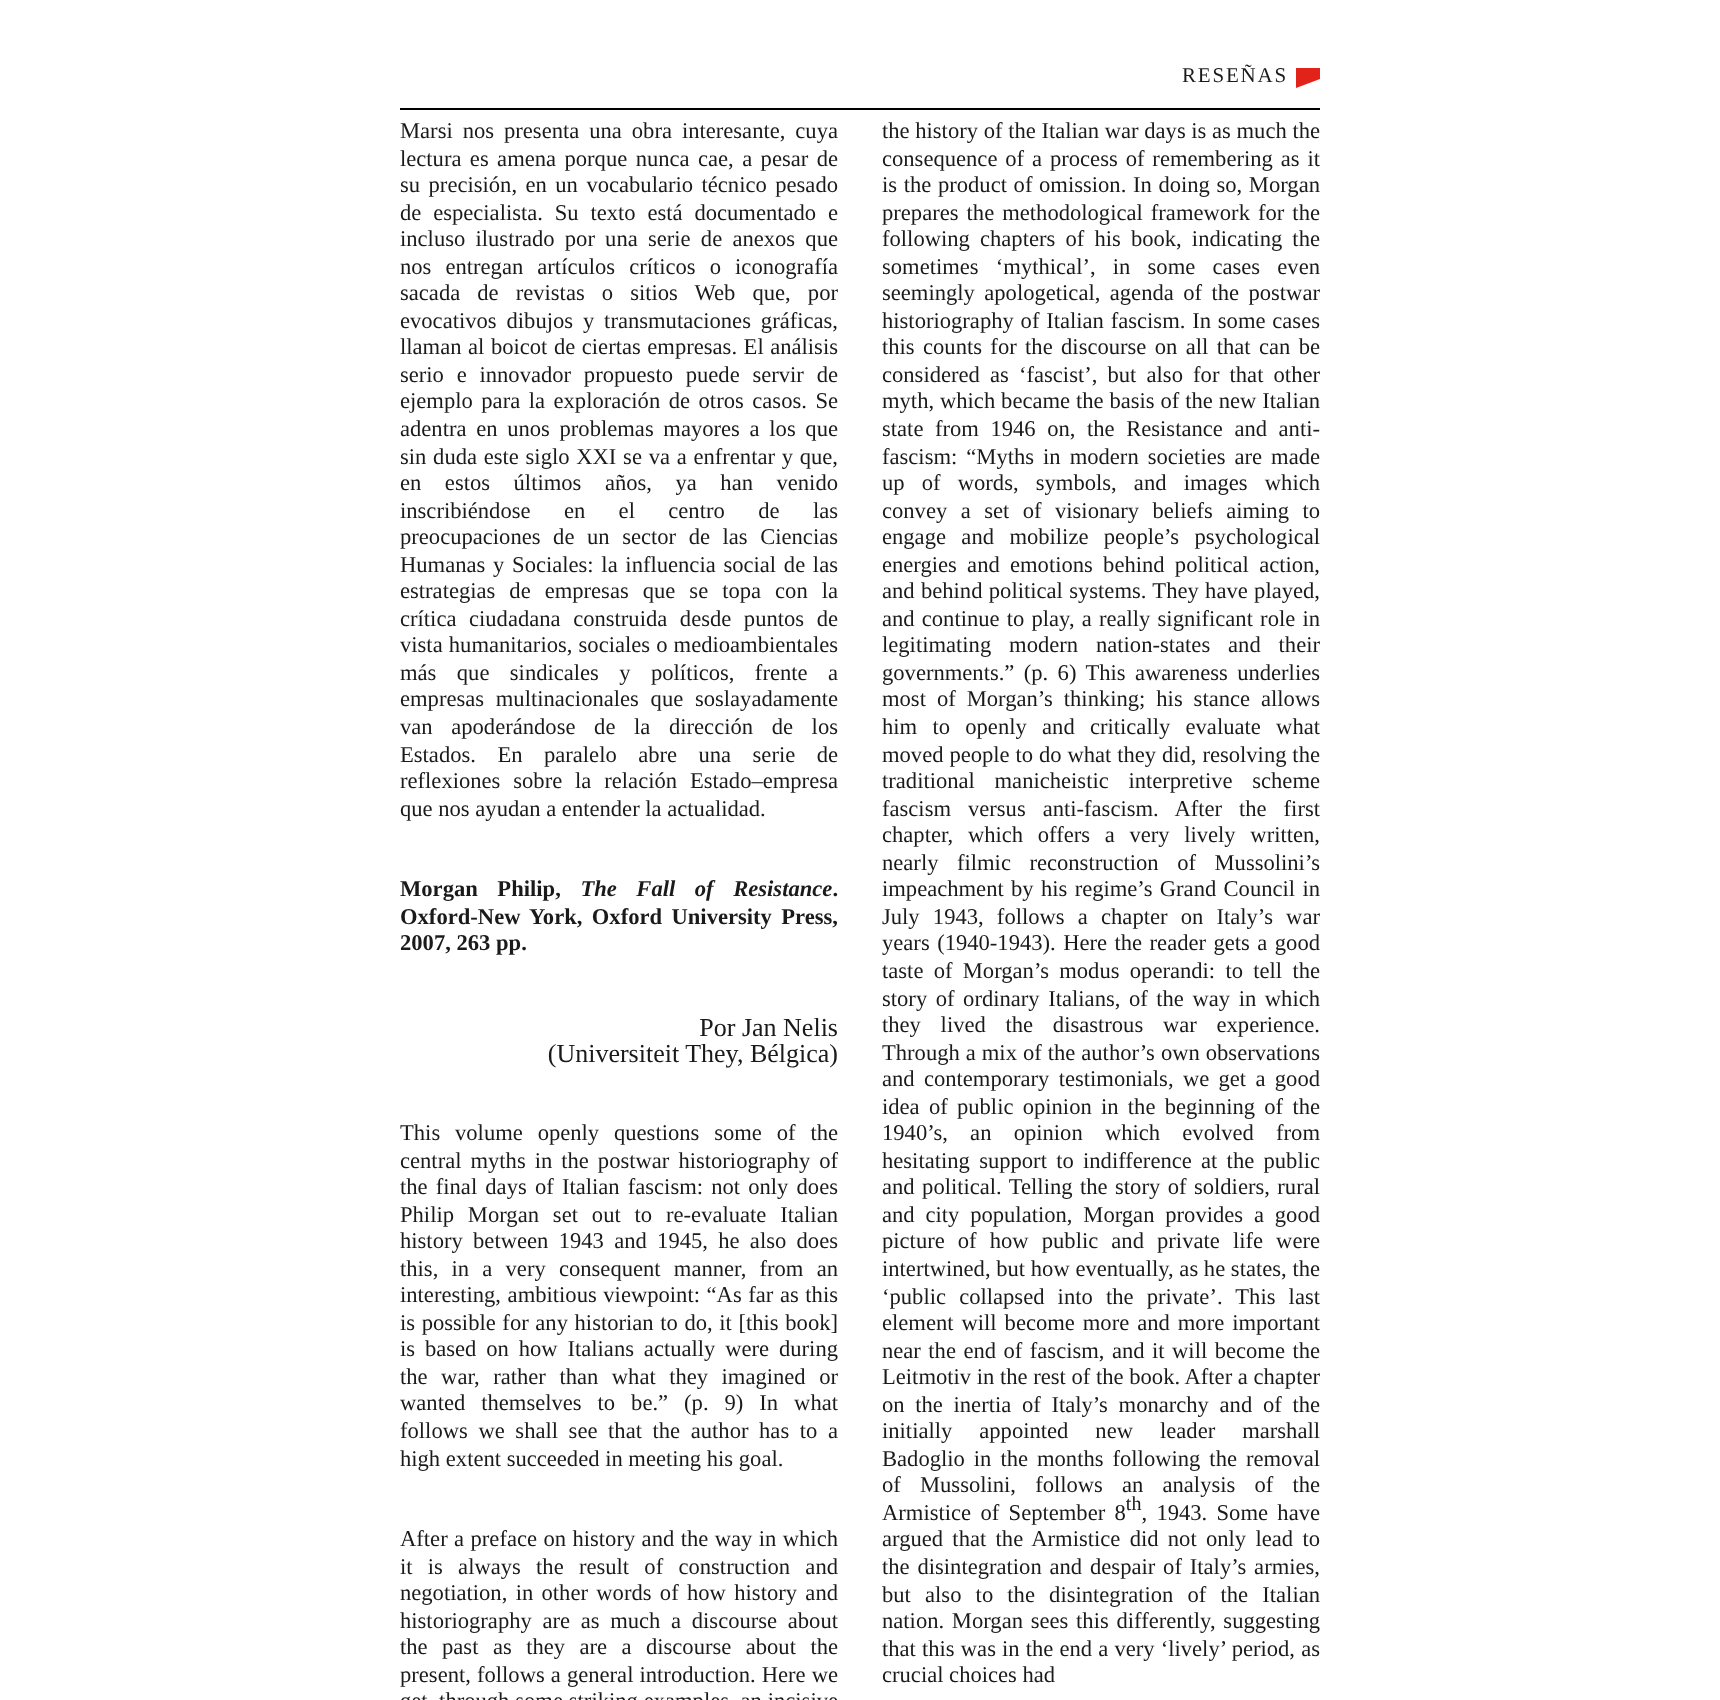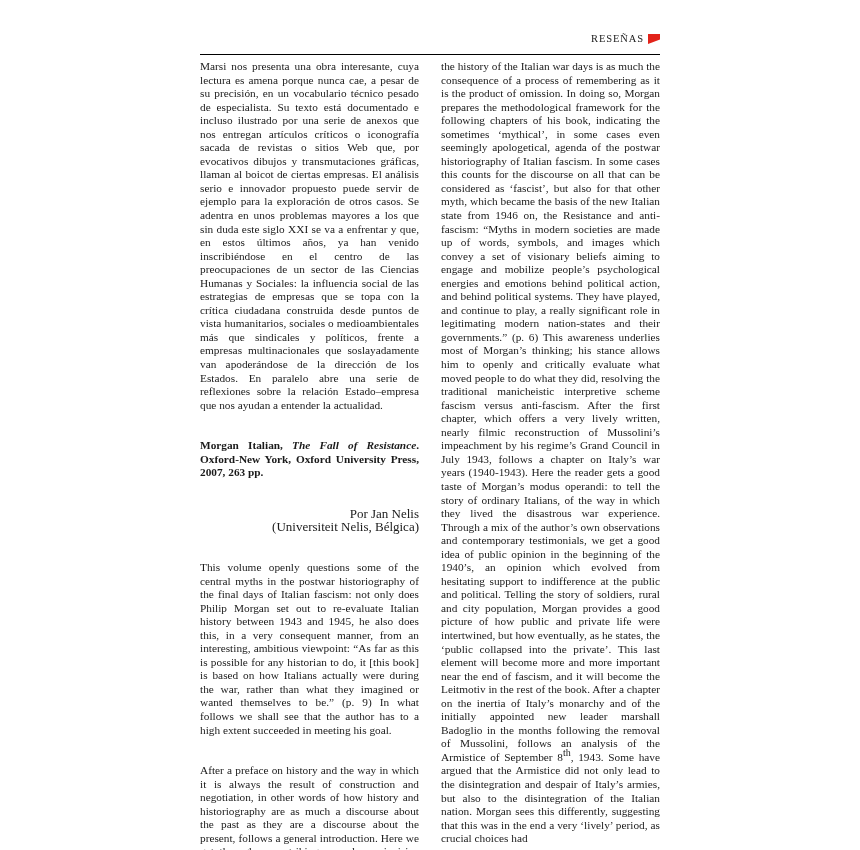--- a/index.html
+++ b/index.html
@@ -139,24 +139,24 @@
     <span class="running-head-text">RESEÑAS</span>
     <span class="flag-icon"></span>
   </div>
   <div class="head-rule"></div>
 
   <div class="columns">
 
     <div class="col col-left">
       <p class="body-par">Marsi nos presenta una obra interesante, cuya lectura es amena porque nunca cae, a pesar de su precisión, en un vocabulario técnico pesado de especialista. Su texto está documentado e incluso ilustrado por una serie de anexos que nos entregan artículos críticos o iconografía sacada de revistas o sitios Web que, por evocativos dibujos y transmutaciones gráficas, llaman al boicot de ciertas empresas. El análisis serio e innovador propuesto puede servir de ejemplo para la exploración de otros casos. Se adentra en unos problemas mayores a los que sin duda este siglo XXI se va a enfrentar y que, en estos últimos años, ya han venido inscribiéndose en el centro de las preocupaciones de un sector de las Ciencias Humanas y Sociales: la influencia social de las estrategias de empresas que se topa con la crítica ciudadana construida desde puntos de vista humanitarios, sociales o medioambientales más que sindicales y políticos, frente a empresas multinacionales que soslayadamente van apoderándose de la dirección de los Estados. En paralelo abre una serie de reflexiones sobre la relación Estado–empresa que nos ayudan a entender la actualidad.</p>
 
-      <p class="ref-heading spaced-big"><span>Morgan Italian,</span> <span class="title-italic">The Fall of Resistance</span><span>. Oxford-New York, Oxford University Press, 2007, 263 pp.</span></p>
+      <p class="ref-heading spaced-big"><span>Morgan Philip,</span> <span class="title-italic">The Fall of Resistance</span><span>. Oxford-New York, Oxford University Press, 2007, 263 pp.</span></p>
 
       <p class="byline spaced-big">Por Jan Nelis</p>
-      <p class="byline">(Universiteit Nelis, Bélgica)</p>
+      <p class="byline">(Universiteit They, Bélgica)</p>
 
       <p class="body-par spaced-big">This volume openly questions some of the central myths in the postwar historiography of the final days of Italian fascism: not only does Philip Morgan set out to re-evaluate Italian history between 1943 and 1945, he also does this, in a very consequent manner, from an interesting, ambitious viewpoint: “As far as this is possible for any historian to do, it [this book] is based on how Italians actually were during the war, rather than what they imagined or wanted themselves to be.” (p. 9) In what follows we shall see that the author has to a high extent succeeded in meeting his goal.</p>
 
       <p class="body-par spaced-big">After a preface on history and the way in which it is always the result of construction and negotiation, in other words of how history and historiography are as much a discourse about the past as they are a discourse about the present, follows a general introduction. Here we get, through some striking examples, an incisive reflection on the way in which the ‘writing’ of</p>
     </div>
 
     <div class="col col-right">
       <p class="body-par"><span>the history of the Italian war days is as much the consequence of a process of remembering as it is the product of omission. In doing so, Morgan prepares the methodological framework for the following chapters of his book, indicating the sometimes ‘mythical’, in some cases even seemingly apologetical, agenda of the postwar historiography of Italian fascism. In some cases this counts for the discourse on all that can be considered as ‘fascist’, but also for that other myth, which became the basis of the new Italian state from 1946 on, the Resistance and anti-fascism: “Myths in modern societies are made up of words, symbols, and images which convey a set of visionary beliefs aiming to engage and mobilize people’s psychological energies and emotions behind political action, and behind political systems. They have played, and continue to play, a really significant role in legitimating modern nation-states and their governments.” (p. 6) This awareness underlies most of Morgan’s thinking; his stance allows him to openly and critically evaluate what moved people to do what they did, resolving the traditional manicheistic interpretive scheme fascism versus anti-fascism. After the first chapter, which offers a very lively written, nearly filmic reconstruction of Mussolini’s impeachment by his regime’s Grand Council in July 1943, follows a chapter on Italy’s war years (1940-1943). Here the reader gets a good taste of Morgan’s modus operandi: to tell the story of ordinary Italians, of the way in which they lived the disastrous war experience. Through a mix of the author’s own observations and contemporary testimonials, we get a good idea of public opinion in the beginning of the 1940’s, an opinion which evolved from hesitating support to indifference at the public and political. Telling the story of soldiers, rural and city population, Morgan provides a good picture of how public and private life were intertwined, but how eventually, as he states, the ‘public collapsed into the private’. This last element will become more and more important near the end of fascism, and it will become the Leitmotiv in the rest of the book. After a chapter on the inertia of Italy’s monarchy and of the initially appointed new leader marshall Badoglio in the months following the removal of Mussolini, follows an analysis of the Armistice of September 8</span><sup class="ordinal">th</sup><span>, 1943. Some have argued that the Armistice did not only lead to the disintegration and despair of Italy’s armies, but also to the disintegration of the Italian nation. Morgan sees this differently, suggesting that this was in the end a very ‘lively’ period, as crucial choices had</span></p>
     </div>
 

